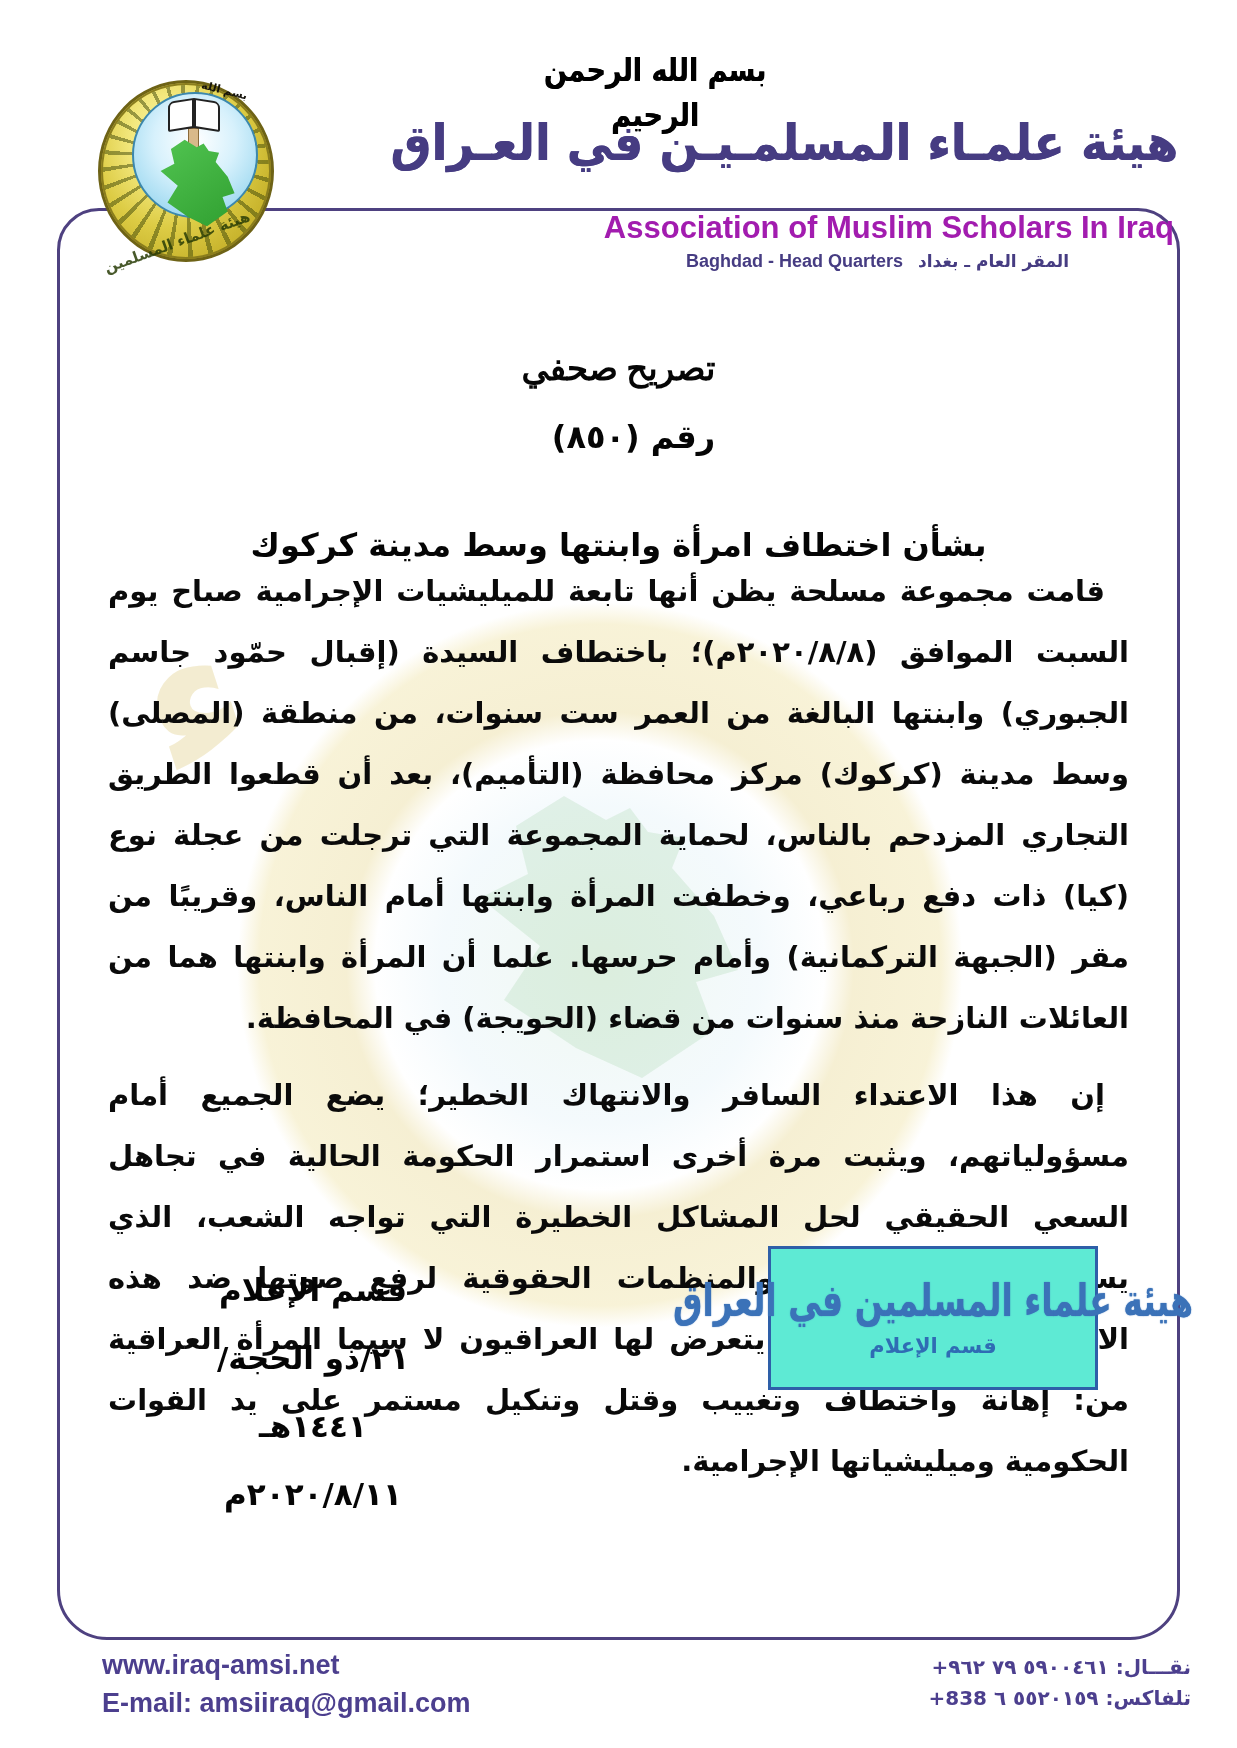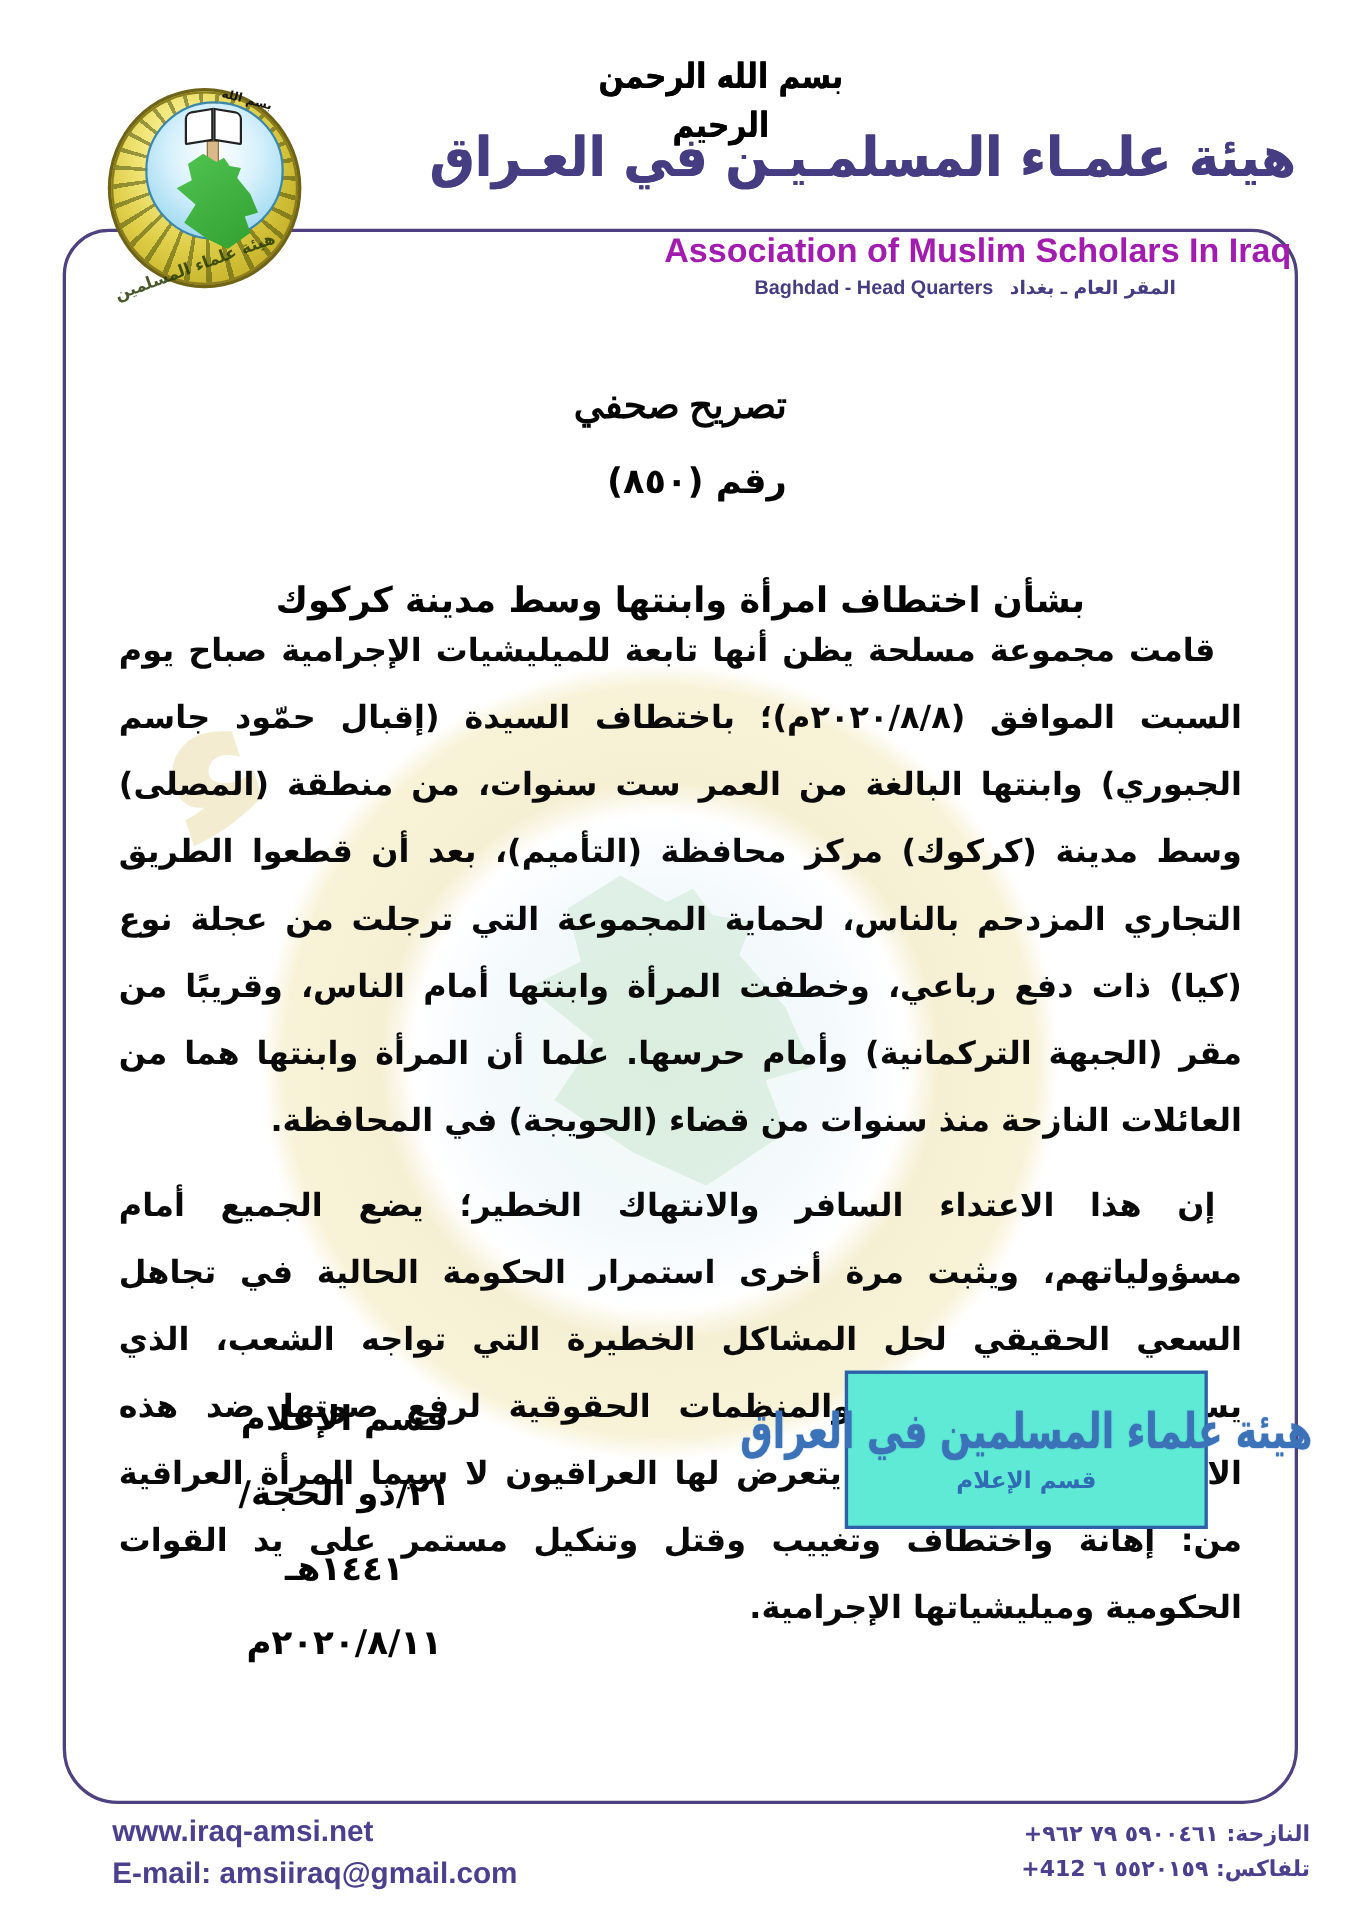--- a/index.html
+++ b/index.html
@@ -145,17 +145,17 @@
   <div class="stamp">
     <div class="stamp-callig">هيئة علماء المسلمين في العراق</div>
     <div class="stamp-dept">قسم الإعلام</div>
   </div>
 
   <div class="footer-left">
     <div>www.iraq-amsi.net</div>
     <div>E-mail: amsiiraq@gmail.com</div>
   </div>
   <div class="footer-right">
-    <div><span>النازحة:</span> <bdo dir="ltr">+٩٦٢ ٧٩ ٥٩٠٠٤٦١</bdo></div>
-    <div><span>تلفاكس:</span> <bdo dir="ltr">+412 ٦ ٥٥٢٠١٥٩</bdo></div>
+    <div><span>نقـــال:</span> <bdo dir="ltr">+٩٦٢ ٧٩ ٥٩٠٠٤٦١</bdo></div>
+    <div><span>تلفاكس:</span> <bdo dir="ltr">+838 ٦ ٥٥٢٠١٥٩</bdo></div>
   </div>
 
 </div>
 
 </body></html>

